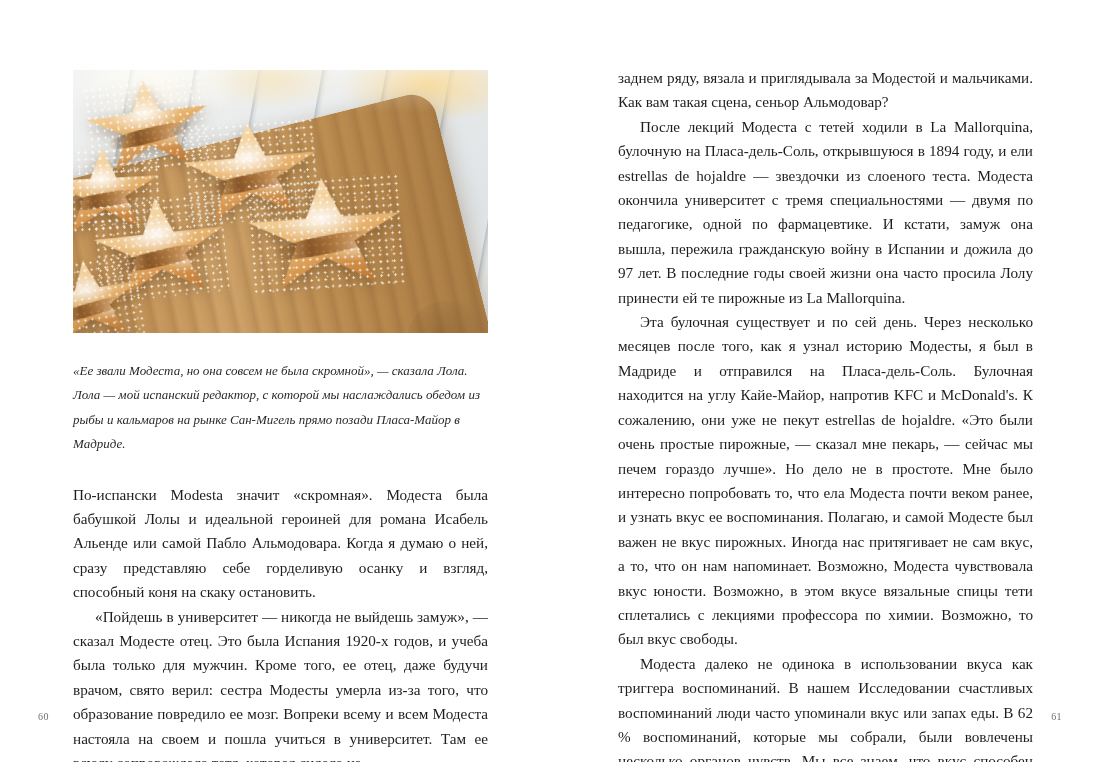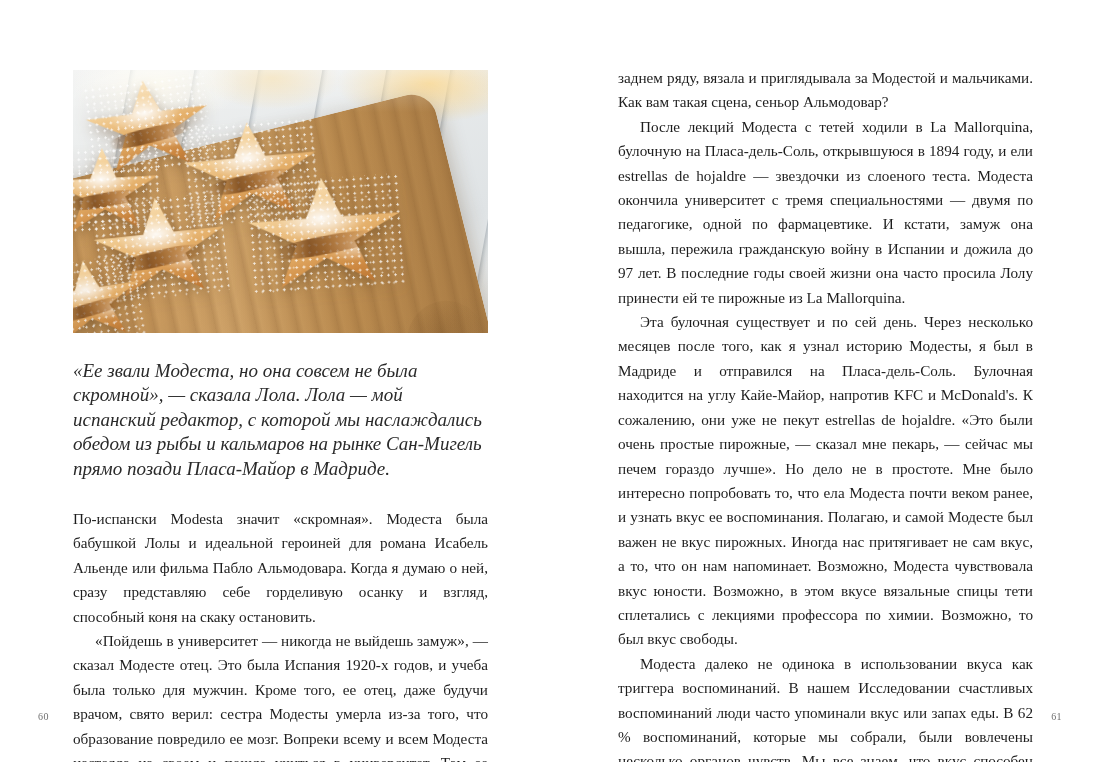--- a/index.html
+++ b/index.html
@@ -149,21 +149,21 @@
     background:
       linear-gradient(to bottom, rgba(255,255,255,0.35) 0%, rgba(255,255,255,0) 16%),
       radial-gradient(ellipse 110% 95% at 50% 45%, rgba(0,0,0,0) 58%, rgba(70,58,40,0.14) 100%);
     pointer-events: none;
   }
 
   
   .caption {
     margin: 0;
     font-style: italic;
-    font-size: 19px;
+    font-size: 13px;
     line-height: 24.4px;
     color: #2a2a2a;
     text-align: left;
   }
   .body-p {
     margin: 0;
     font-size: 15.2px;
     line-height: 24.4px;
     text-align: justify;
   }
@@ -235,21 +235,21 @@
       </figure>
 
       <div class="gap-caption"></div>
 
       <p class="caption">«Ее звали Модеста, но она совсем не была скромной», — сказала Лола. Лола — мой испанский редактор, с которой мы наслаждались обедом из рыбы и кальмаров на рынке Сан-Мигель прямо позади Пласа-Майор в Мадриде.</p>
 
       <div class="gap-caption"></div>
 
       <div>
         <p class="body-p">
-          <span>По-испански </span><span class="it">Modesta</span><span> значит «скромная». Модеста была бабушкой Лолы и идеальной героиней для романа Исабель Альенде или фильма Пабло Альмодовара. Когда я думаю о ней, сразу представляю себе горделивую осанку и взгляд, способный коня на скаку остановить.</span>
+          <span>По-испански </span><span class="it">Modesta</span><span> значит «скромная». Модеста была бабушкой Лолы и идеальной героиней для романа Исабель Альенде или самой Пабло Альмодовара. Когда я думаю о ней, сразу представляю себе горделивую осанку и взгляд, способный коня на скаку остановить.</span>
         </p>
         <p class="body-p indent">
           <span>«Пойдешь в университет — никогда не выйдешь замуж», — сказал Модесте отец. Это была Испания 1920-х годов, и учеба была только для мужчин. Кроме того, ее отец, даже будучи врачом, свято верил: сестра Модесты умерла из-за того, что образование повредило ее мозг. Вопреки всему и всем Модеста настояла на своем и пошла учиться в университет. Там ее всюду сопровождала тетя, которая сидела на</span>
         </p>
       </div>
 
     </div>
 
     <div class="folio folio-left">60</div>
   </div>

